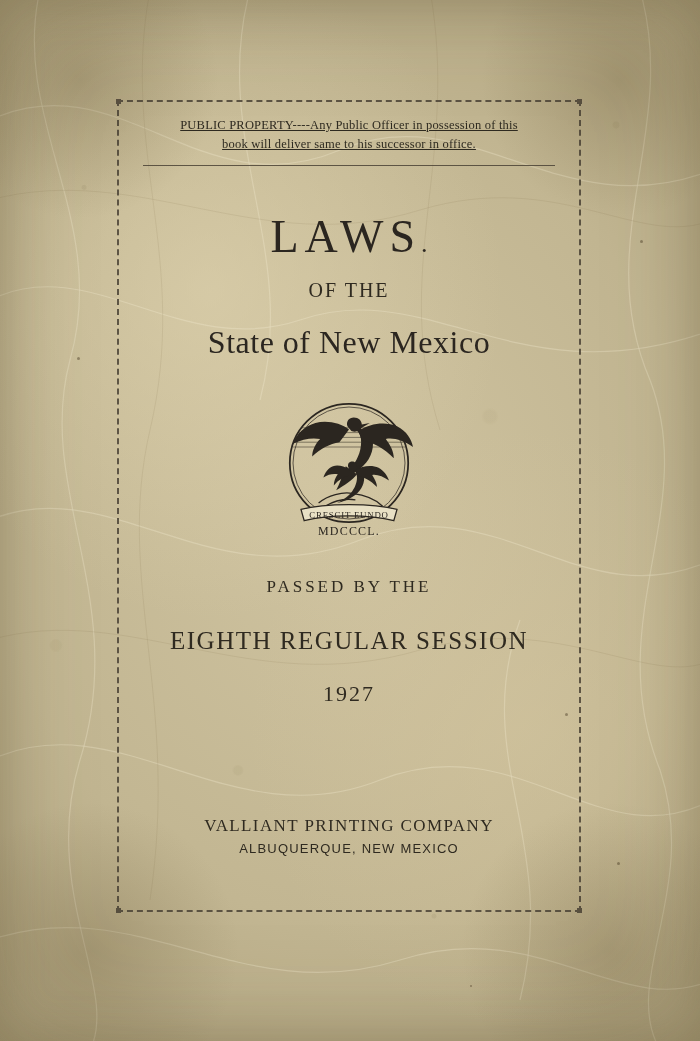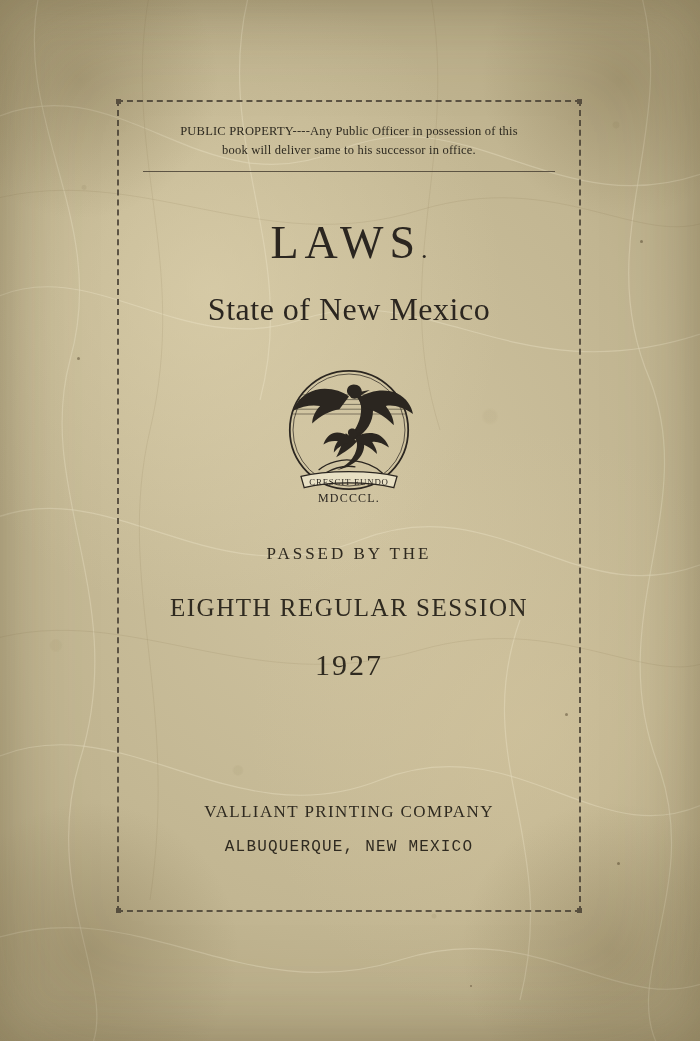--- a/index.html
+++ b/index.html
@@ -82,27 +82,28 @@
     position: absolute;
     left: 117px;
     top: 100px;
     width: 464px;
     height: 812px;
     text-align: center;
     color: #2f2a20;
   }
 
   .notice {
-    margin-top: 22px;
+    margin-top: 16px;
     padding: 0 18px;
     font-family: "Liberation Serif", serif;
     font-size: 12.5px;
     line-height: 1.55;
     letter-spacing: .2px;
     color: #2e2a20;
+    text-decoration: underline;
   }
   .notice .l1 { display: block; }
   .notice .l2 { display: block; }
 
   .rule {
     margin: 10px 26px 0 26px;
     height: 0;
     border-top: 1px solid #4a4235;
     opacity: .85;
   }
@@ -162,42 +163,42 @@
 
   .session {
     margin-top: 30px;
     font-size: 25px;
     letter-spacing: 1.5px;
     font-family: "Liberation Serif", serif;
   }
 
   .year {
     margin-top: 26px;
-    font-size: 30px;
+    font-size: 22px;
     letter-spacing: 2px;
     font-family: "Liberation Serif", serif;
   }
 
   .publisher {
     position: absolute;
     left: 0;
     right: 0;
     bottom: 56px;
     text-align: center;
   }
   .publisher .pub-name {
     font-size: 17px;
     letter-spacing: 1.4px;
     font-family: "Liberation Serif", serif;
   }
   .publisher .pub-city {
-    margin-top: 16px;
-    font-size: 16px;
+    margin-top: 5px;
+    font-size: 13px;
     letter-spacing: 1.2px;
-    font-family: Liberation Mono, monospace;
+    font-family: Liberation Sans, sans-serif;
   }
 
   .speck {
     position: absolute;
     border-radius: 50%;
     background: rgba(70,58,36,0.45);
     pointer-events: none;
   }
 </style>
 </head>
@@ -250,20 +251,21 @@
 
     <div class="notice">
       <span class="l1">PUBLIC PROPERTY----Any Public Officer in possession of this</span>
       <span class="l2">book will deliver same to his successor in office.</span>
     </div>
 
     <div class="rule"></div>
 
     <div class="title-laws"><span>LAWS</span><span class="small">.</span></div>
 
+    <div class="ofthe">OF THE</div>
 
     <div class="state">State of New Mexico</div>
 
     <div class="seal-wrap">
       <svg width="160" height="160" viewBox="0 0 200 200">
         <defs>
           <clipPath id="sealclip">
               <circle cx="100" cy="100" r="74"></circle>
             </clipPath>
         </defs>

